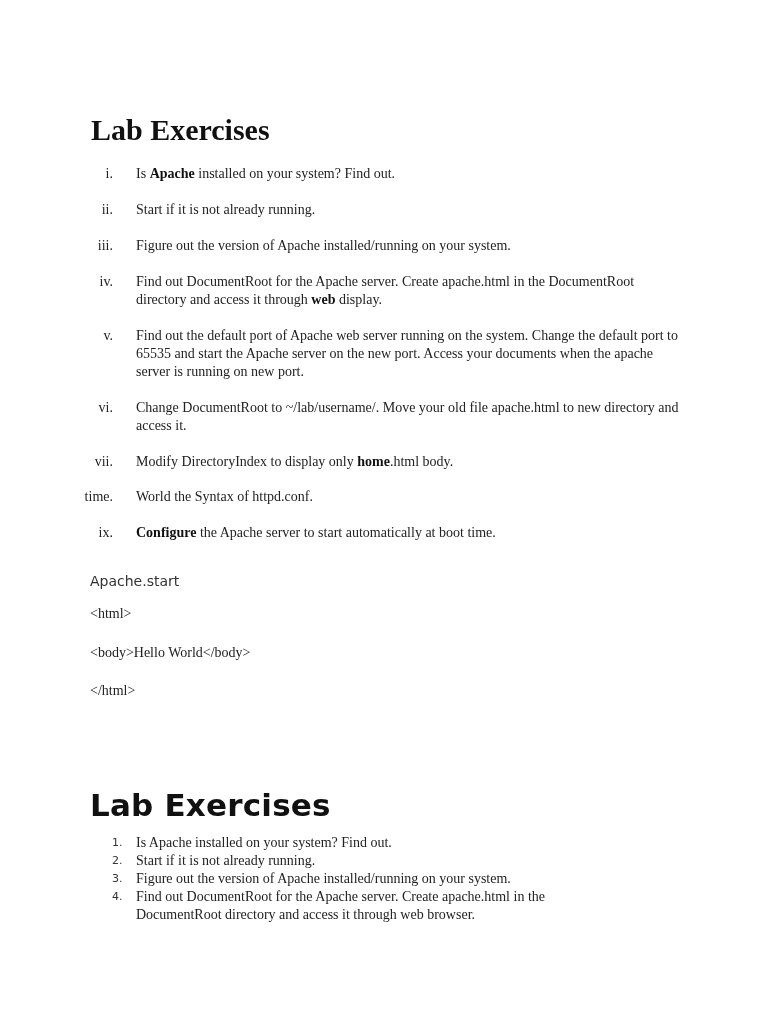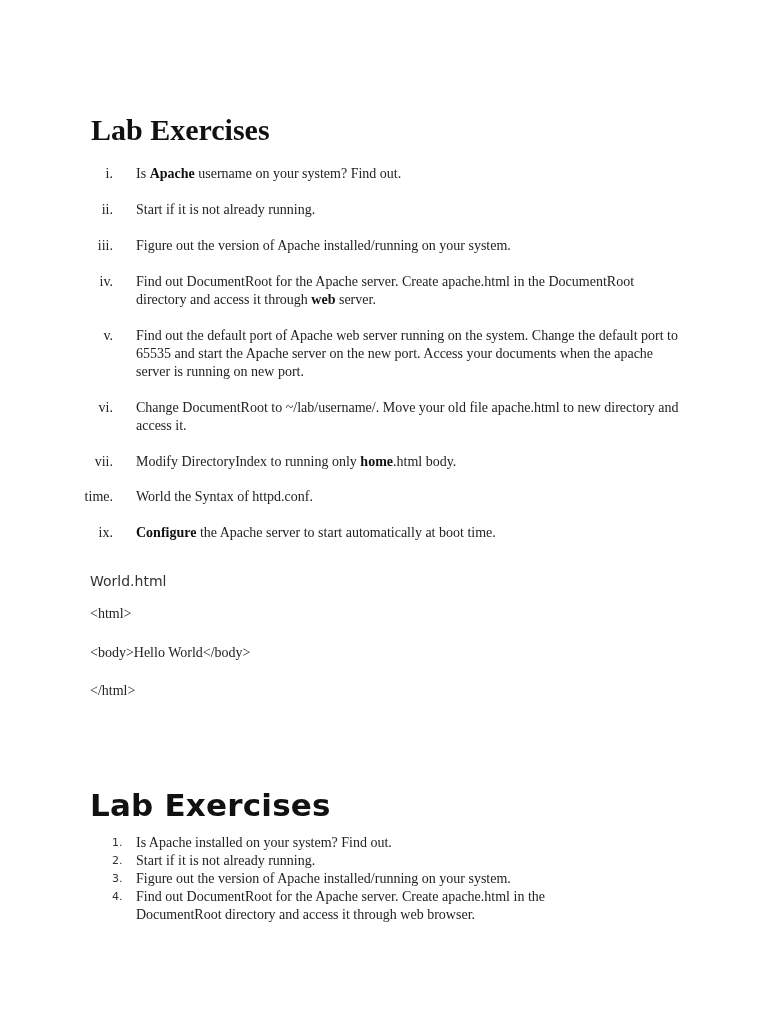--- a/index.html
+++ b/index.html
@@ -113,57 +113,57 @@
 </head>
 <body>
 
 <div class="page">
 
   <h1 class="h1-serif">Lab Exercises</h1>
 
   <div class="roman-list">
     <div class="roman-item" style="top:165px">
       <span class="num">i.</span>
-      <span class="text"><span>Is </span><b>Apache</b><span> username on your system? Find out.</span></span>
+      <span class="text"><span>Is </span><b>Apache</b><span> installed on your system? Find out.</span></span>
     </div>
     <div class="roman-item" style="top:201px">
       <span class="num">ii.</span>
       <span class="text"><span>Start if it is not already running.</span></span>
     </div>
     <div class="roman-item" style="top:237px">
       <span class="num">iii.</span>
       <span class="text"><span>Figure out the version of Apache installed/running on your system.</span></span>
     </div>
     <div class="roman-item" style="top:273px">
       <span class="num">iv.</span>
-      <span class="text"><span>Find out DocumentRoot for the Apache server. Create apache.html in the DocumentRoot directory and access it through </span><b>web</b><span> server.</span></span>
+      <span class="text"><span>Find out DocumentRoot for the Apache server. Create apache.html in the DocumentRoot directory and access it through </span><b>web</b><span> display.</span></span>
     </div>
     <div class="roman-item" style="top:327px">
       <span class="num">v.</span>
       <span class="text"><span>Find out the default port of Apache web server running on the system. Change the default port to 65535 and start the Apache server on the new port. Access your documents when the apache server is running on new port.</span></span>
     </div>
     <div class="roman-item" style="top:399px">
       <span class="num">vi.</span>
       <span class="text"><span>Change DocumentRoot to ~/lab/username/. Move your old file apache.html to new directory and access it.</span></span>
     </div>
     <div class="roman-item" style="top:453px">
       <span class="num">vii.</span>
-      <span class="text"><span>Modify DirectoryIndex to running only </span><b>home</b><span>.html body.</span></span>
+      <span class="text"><span>Modify DirectoryIndex to display only </span><b>home</b><span>.html body.</span></span>
     </div>
     <div class="roman-item" style="top:488px">
       <span class="num">time.</span>
       <span class="text"><span>World the Syntax of httpd.conf.</span></span>
     </div>
     <div class="roman-item" style="top:524px">
       <span class="num">ix.</span>
       <span class="text"><b>Configure</b><span> the Apache server to start automatically at boot time.</span></span>
     </div>
   </div>
 
-  <div class="subhead">World.html</div>
+  <div class="subhead">Apache.start</div>
   <div class="code-line" style="top:605px">&lt;html&gt;</div>
   <div class="code-line" style="top:644px">&lt;body&gt;Hello World&lt;/body&gt;</div>
   <div class="code-line" style="top:682px">&lt;/html&gt;</div>
 
   <h1 class="h1-sans">Lab Exercises</h1>
 
   <div>
     <div class="num-item" style="top:834px">
       <span class="num">1.</span>
       <span class="text">Is Apache installed on your system? Find out.</span>

